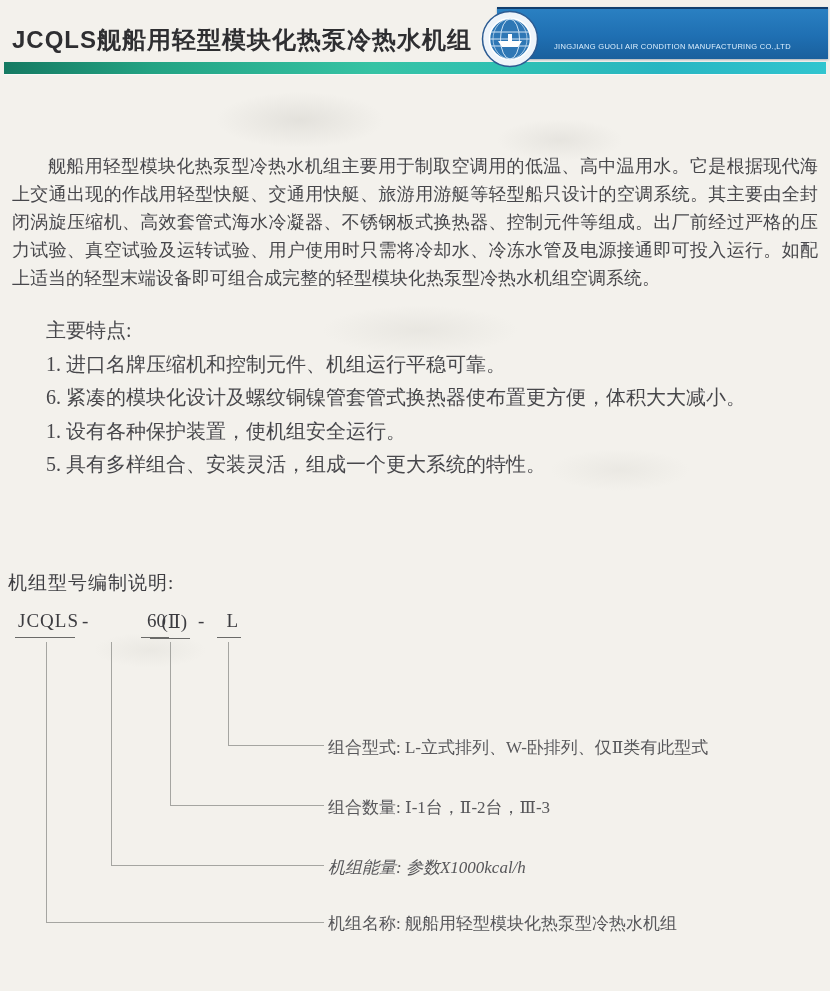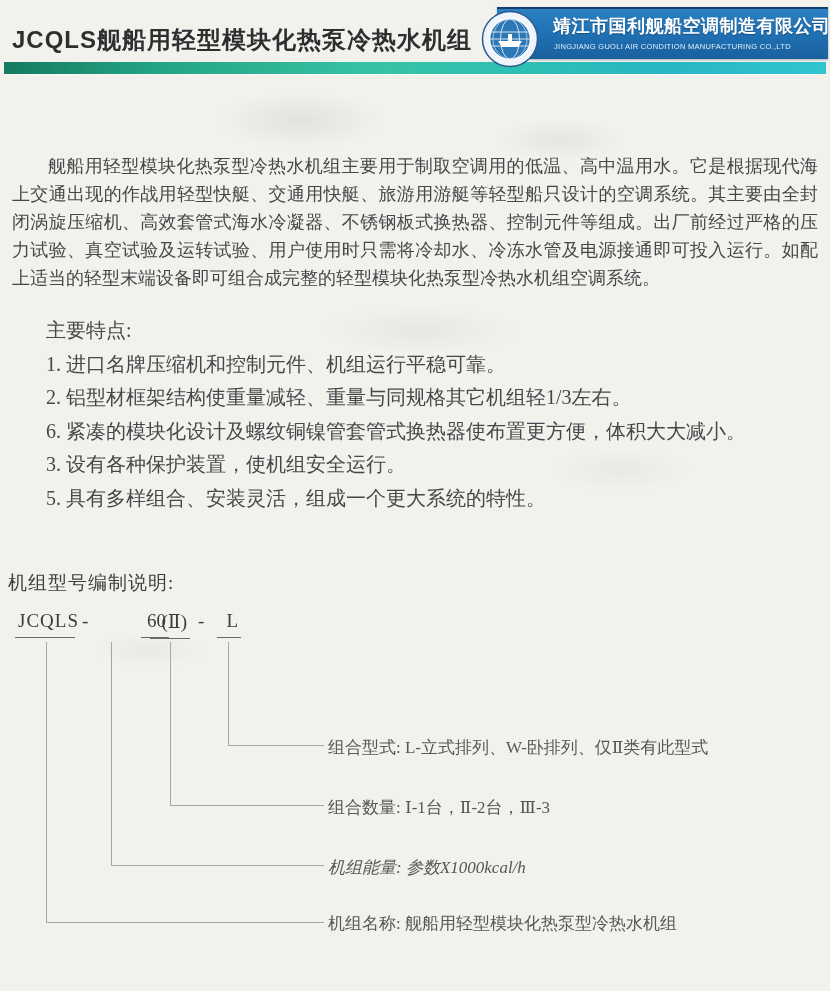--- a/index.html
+++ b/index.html
@@ -120,31 +120,29 @@
       <circle cx="29" cy="29" r="20.5" fill="#2e77b5" stroke="#ffffff" stroke-width="1.5"></circle>
       <ellipse cx="29" cy="29" rx="9.5" ry="20" fill="none" stroke="#cfe4f5" stroke-width="1"></ellipse>
       <ellipse cx="29" cy="29" rx="17" ry="20" fill="none" stroke="#cfe4f5" stroke-width="0.7"></ellipse>
       <line x1="10" y1="22" x2="48" y2="22" stroke="#cfe4f5" stroke-width="1"></line>
       <line x1="9" y1="29" x2="49" y2="29" stroke="#cfe4f5" stroke-width="1"></line>
       <line x1="10" y1="36" x2="48" y2="36" stroke="#cfe4f5" stroke-width="1"></line>
       <path d="M17,31 h24 l-4,6 h-16 z" fill="#ffffff"></path>
       <rect x="27" y="24" width="4" height="7" fill="#ffffff"></rect>
     </svg>
   </div>
-  <div class="company-cn">靖江市国利舰船空调制造有限公司</div>
   <div class="company-en">JINGJIANG GUOLI AIR CONDITION MANUFACTURING CO.,LTD</div>
 
   <div class="intro">舰船用轻型模块化热泵型冷热水机组主要用于制取空调用的低温、高中温用水。它是根据现代海上交通出现的作战用轻型快艇、交通用快艇、旅游用游艇等轻型船只设计的空调系统。其主要由全封闭涡旋压缩机、高效套管式海水冷凝器、不锈钢板式换热器、控制元件等组成。出厂前经过严格的压力试验、真空试验及运转试验、用户使用时只需将冷却水、冷冻水管及电源接通即可投入运行。如配上适当的轻型末端设备即可组合成完整的轻型模块化热泵型冷热水机组空调系统。</div>
 
   <div class="features">
     <div class="line">主要特点:</div>
     <div class="line">1. 进口名牌压缩机和控制元件、机组运行平稳可靠。</div>
-    <div class="line">2. 铝型材框架结构使重量减轻、重量与同规格其它机组轻1/3左右。</div>
     <div class="line">6. 紧凑的模块化设计及螺纹铜镍管套管式换热器使布置更方便，体积大大减小。</div>
-    <div class="line">3. 设有各种保护装置，使机组安全运行。</div>
+    <div class="line">1. 设有各种保护装置，使机组安全运行。</div>
     <div class="line">5. 具有多样组合、安装灵活，组成一个更大系统的特性。</div>
   </div>
 
   <div class="model-heading">机组型号编制说明:</div>
 
   <div class="code-part cp-series">JCQLS</div>
   <div class="code-dash cd-1">-</div>
   <div class="code-part cp-capacity">60</div>
   <div class="code-part cp-quantity">(Ⅱ)</div>
   <div class="code-dash cd-2">-</div>

